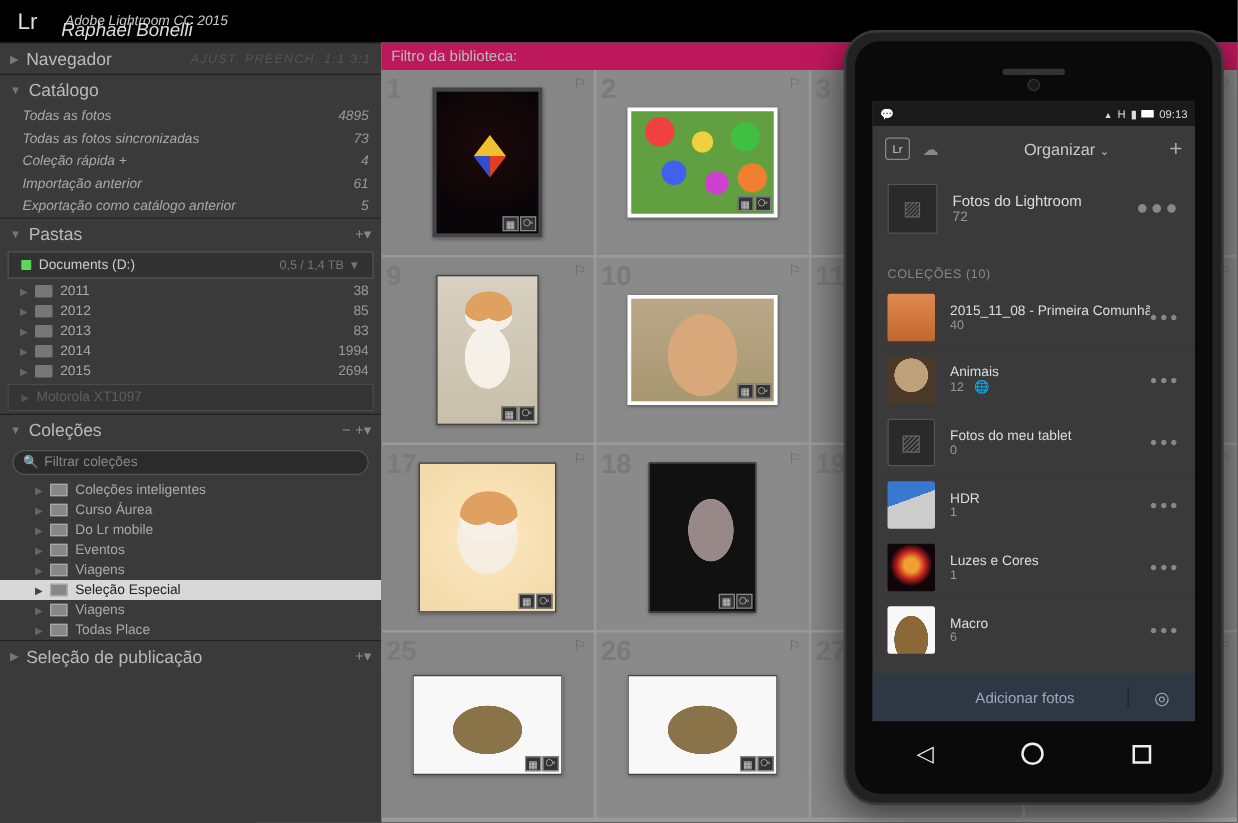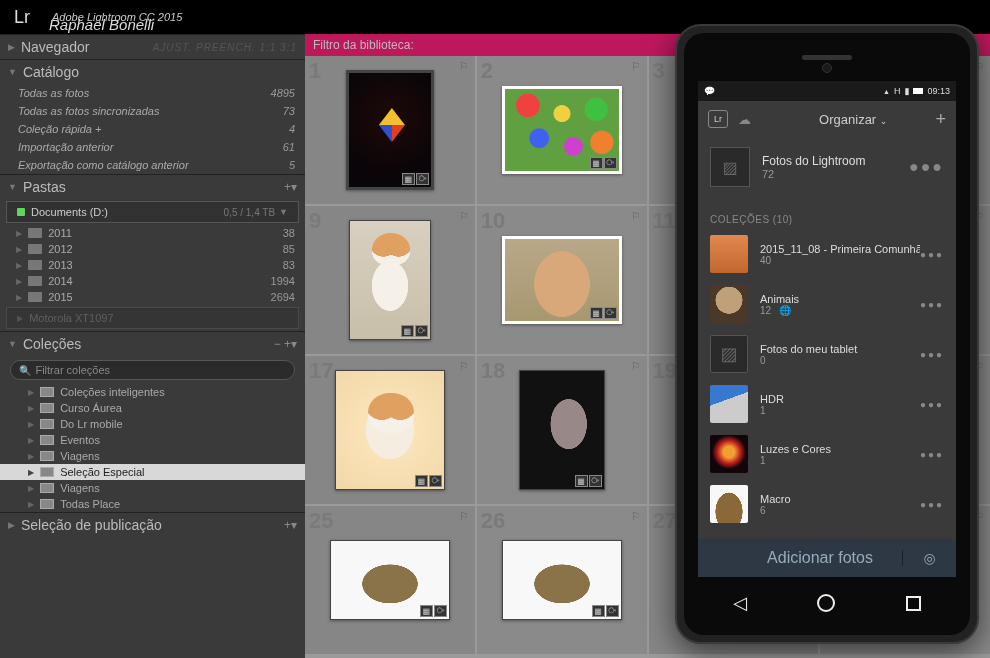--- a/index.html
+++ b/index.html
@@ -109,21 +109,21 @@
 .mob-coll .more { color: #888; letter-spacing: 2px; font-size: 10px; }
 
 .ct-person { background: linear-gradient(#e08850, #c06830); }
 .ct-cat { background: radial-gradient(circle at 50% 40%, #c0a078 45%, #4a3828 46%); }
 .ct-blank { background: #2a2a2a; border: 1px solid #555; color: #666; font-size: 18px; }
 .ct-hdr { background: linear-gradient(160deg, #3878d0 40%, #ccc 40%); }
 .ct-lantern { background: radial-gradient(circle at 50% 45%, #f0a030 20%, #c02020 40%, #100508 60%); }
 .ct-macro { background: radial-gradient(ellipse at 50% 70%, #8a6838 50%, #f8f8f8 51%); }
 
 .mob-footer { position: absolute; bottom: 0; left: 0; right: 0; height: 38px; background: #2d3844; display: flex; align-items: center; }
-.mob-footer .add { flex: 1; text-align: center; color: #9ab; font-size: 16px; padding-left: 40px; }
+.mob-footer .add { flex: 1; text-align: center; color: #9ab; font-size: 12px; padding-left: 40px; }
 .mob-footer .cam { width: 54px; border-left: 1px solid #1a2028; text-align: center; color: #9ab; font-size: 14px; }
 
 .navbar { position: absolute; bottom: 12px; left: 14px; right: 14px; height: 40px; display: flex; align-items: center; justify-content: space-around; color: #ddd; }
 .navbar .nbtn { font-size: 18px; color: #eee; }
 .navbar .circ { width: 18px; height: 18px; border: 2px solid #eee; border-radius: 50%; }
 .navbar .sq { width: 15px; height: 15px; border: 2px solid #eee; }
 </style>
 </head>
 <body>
 

